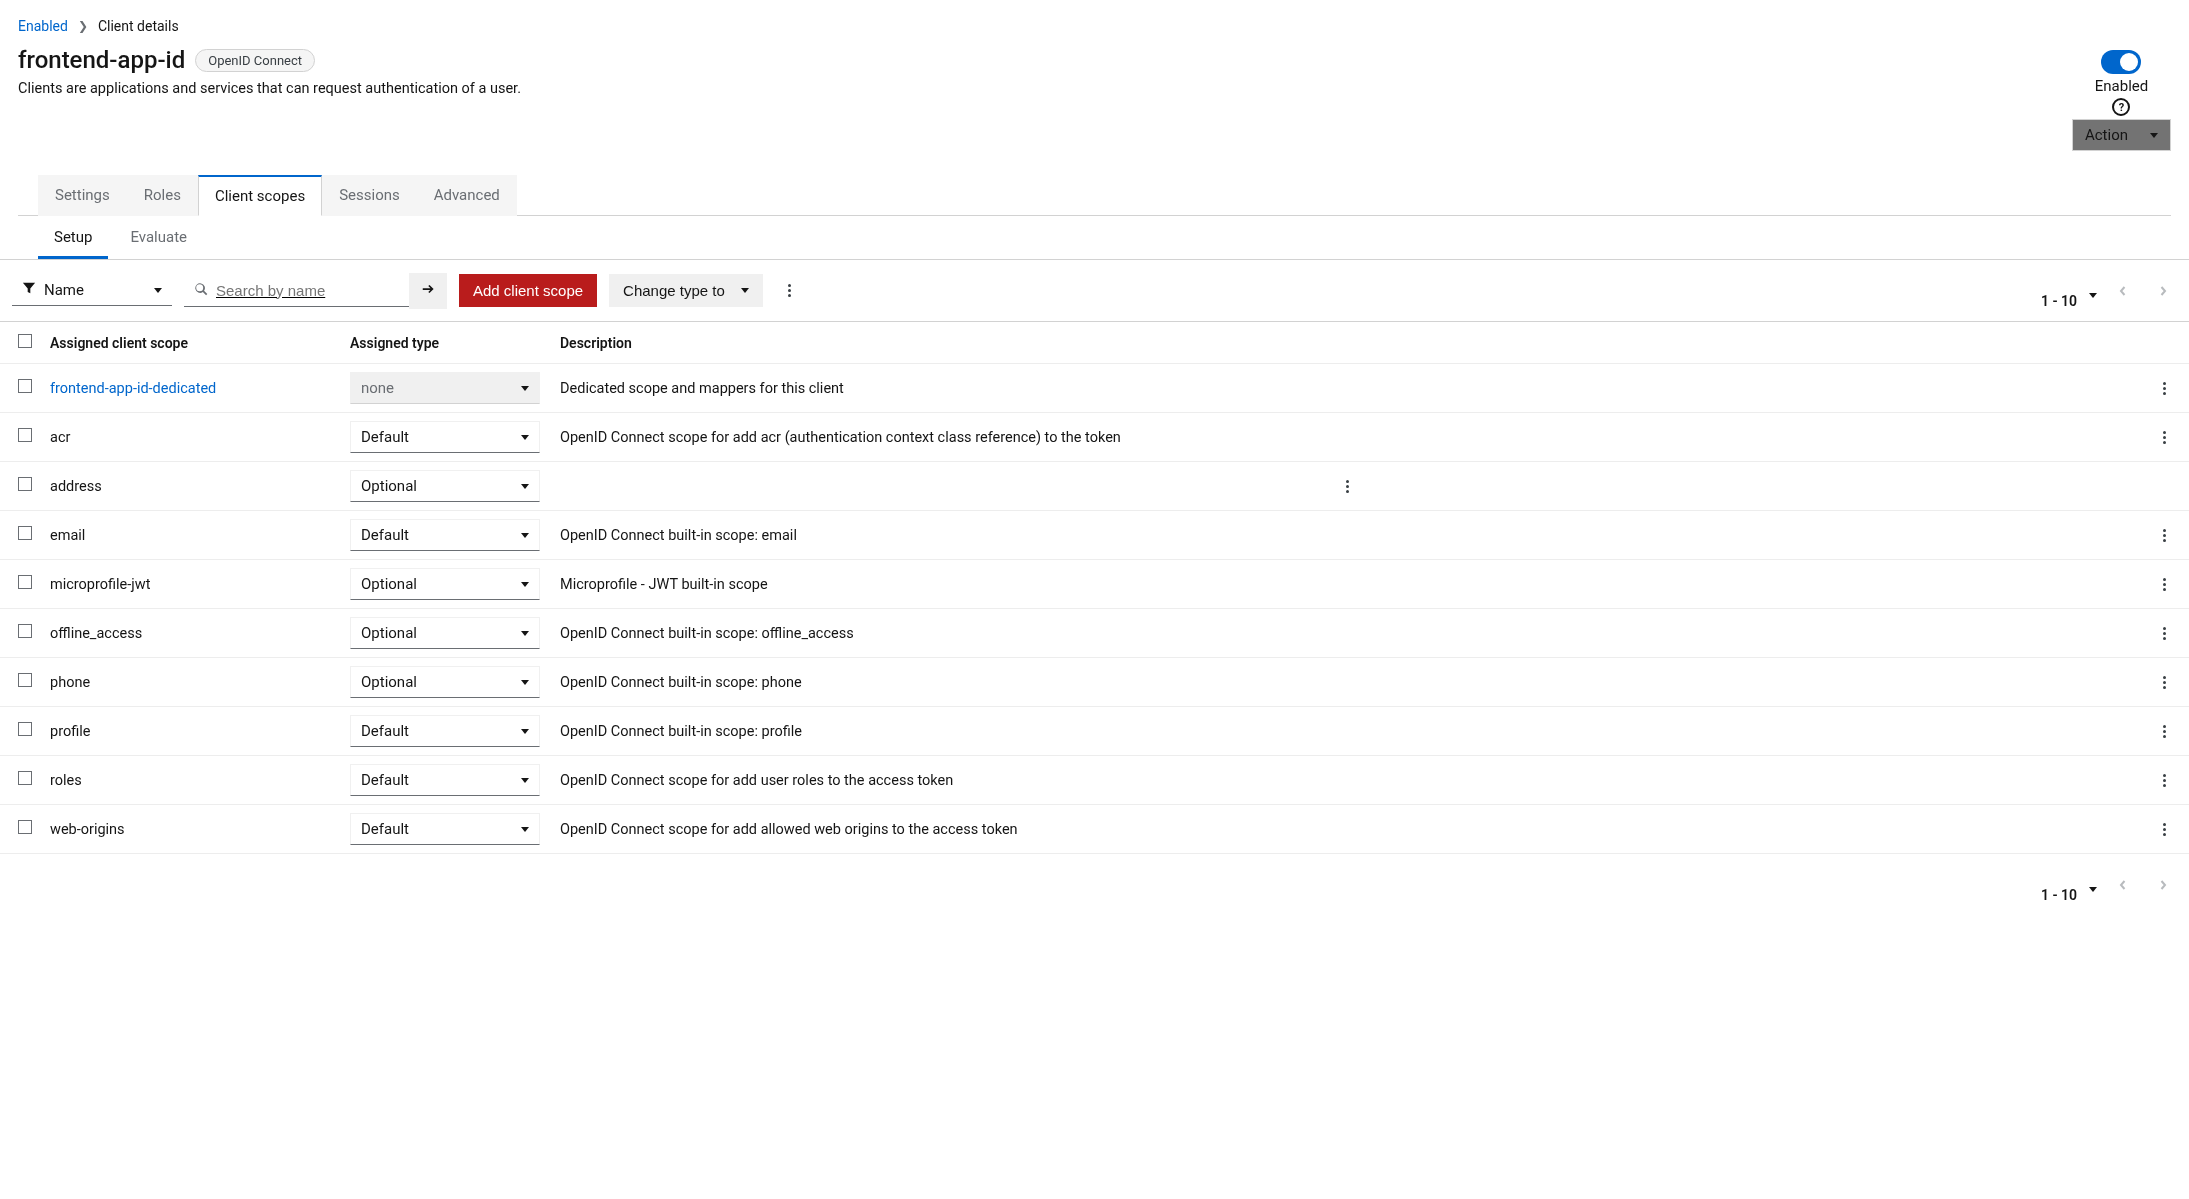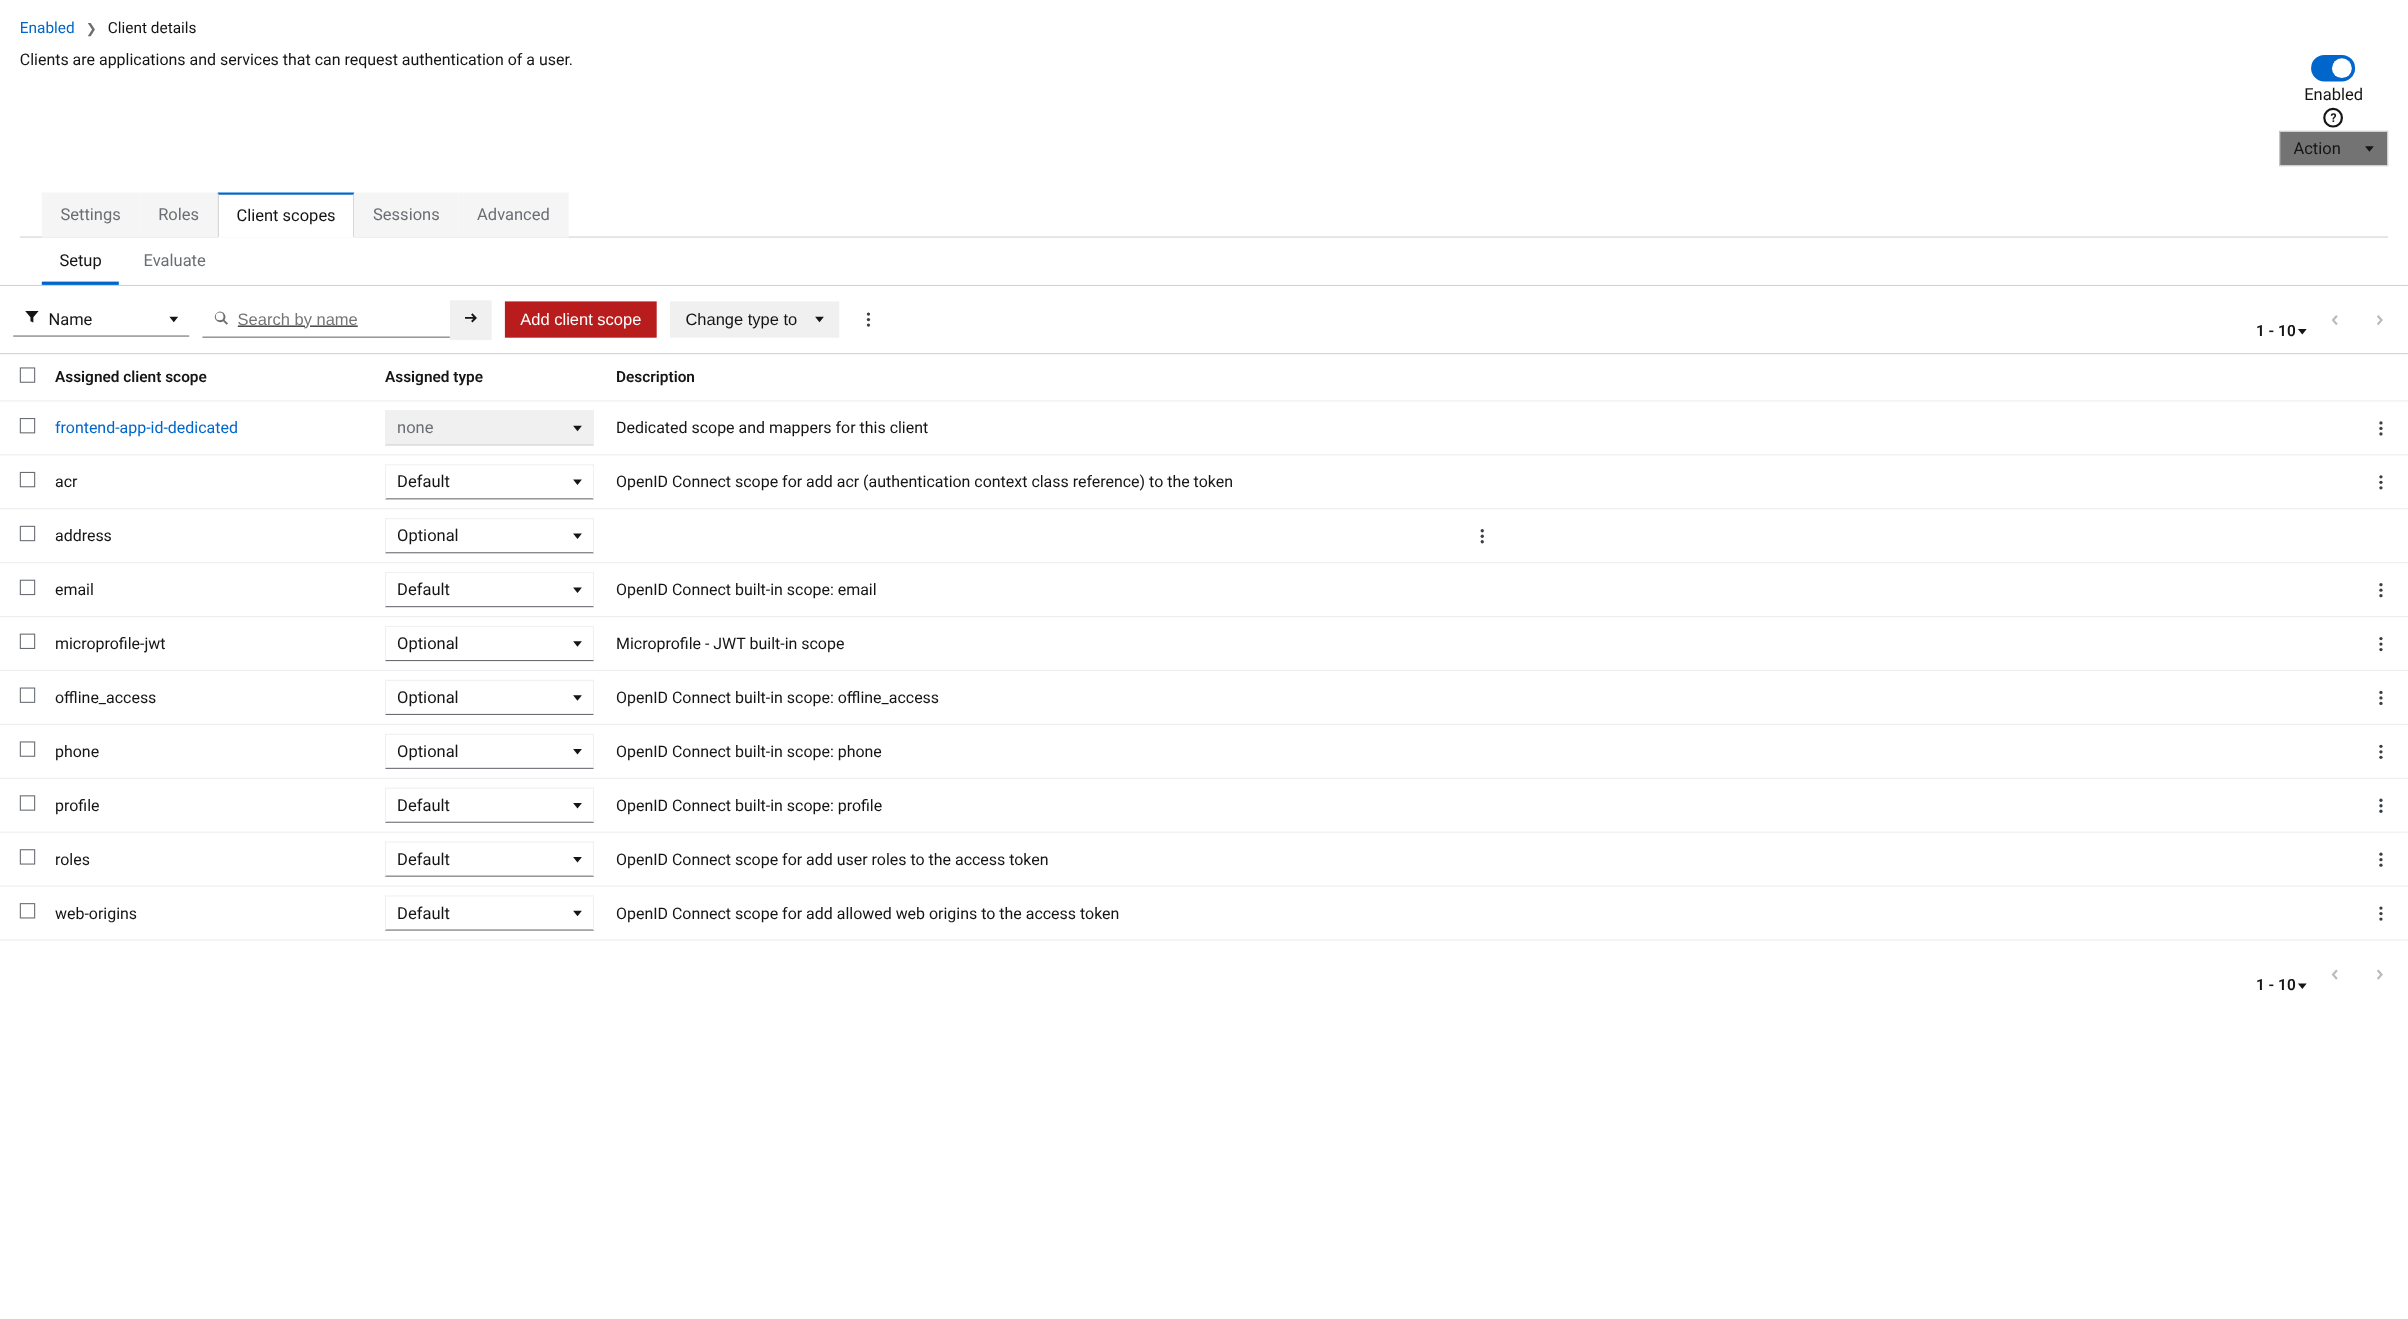--- a/index.html
+++ b/index.html
@@ -54,21 +54,21 @@
 .arrow-right-icon svg { width: 14px; height: 14px; stroke: #151515; stroke-width: 2; fill: none; }
 .magnify-icon svg { width: 14px; height: 14px; fill: #6a6e73; }
 
 .btn-primary { background: #b91c1c; color: #fff; border: none; padding: 8px 14px; font-size: 15px; cursor: pointer; }
 .btn-secondary { background: #f0f0f0; color: #151515; border: none; padding: 8px 14px; font-size: 15px; cursor: pointer; display: flex; align-items: center; gap: 16px; }
 .kebab { width: 30px; display: flex; align-items: center; justify-content: center; cursor: pointer; }
 .kebab-dots { display: flex; flex-direction: column; gap: 2px; }
 .kebab-dots span { width: 3px; height: 3px; background: #393f44; border-radius: 50%; }
 
 .toolbar-right { display: flex; align-items: center; gap: 12px; }
-.page-range { display: flex; align-items: center; gap: 2px; font-size: 14px; font-weight: 600; margin-top: 21px; }
+.page-range { display: flex; align-items: flex-start; gap: 12px; font-size: 14px; font-weight: 600; margin-top: 21px; }
 .nav-btn { width: 28px; height: 28px; display: flex; align-items: center; justify-content: center; color: #b8bbbe; cursor: pointer; }
 .chevron-icon svg { width: 10px; height: 10px; stroke: currentColor; stroke-width: 2; fill: none; }
 
 
 .table-wrap { border-top: 1px solid #d2d2d2; }
 .thead, .trow { display: grid; grid-template-columns: 46px 300px 210px 1fr 50px; align-items: center; padding: 0; }
 .thead { font-weight: 600; font-size: 14px; padding: 12px 0; }
 .trow { border-top: 1px solid #ededed; padding: 8px 0; min-height: 46px; font-size: 14.5px; }
 .cell { padding: 0 4px; }
 .cell.check { padding-left: 18px; }
@@ -86,20 +86,24 @@
 <div class="page">
 
   <div class="breadcrumb">
     <a href="#">Enabled</a>
     <span class="sep">❯</span>
     <span class="current">Client details</span>
   </div>
 
   <div class="header">
     <div class="header-left">
+      <div class="title-row">
+        <h1 class="title">frontend-app-id</h1>
+        <span class="badge">OpenID Connect</span>
+      </div>
       <div class="subtitle">Clients are applications and services that can request authentication of a user.</div>
     </div>
     <div class="header-right">
       <div class="switch">
           <div class="knob"></div>
         </div>
       <span class="switch-label">Enabled</span>
       <div class="help-icon">?</div>
       <div class="action-dropdown">
         <span>Action</span>

